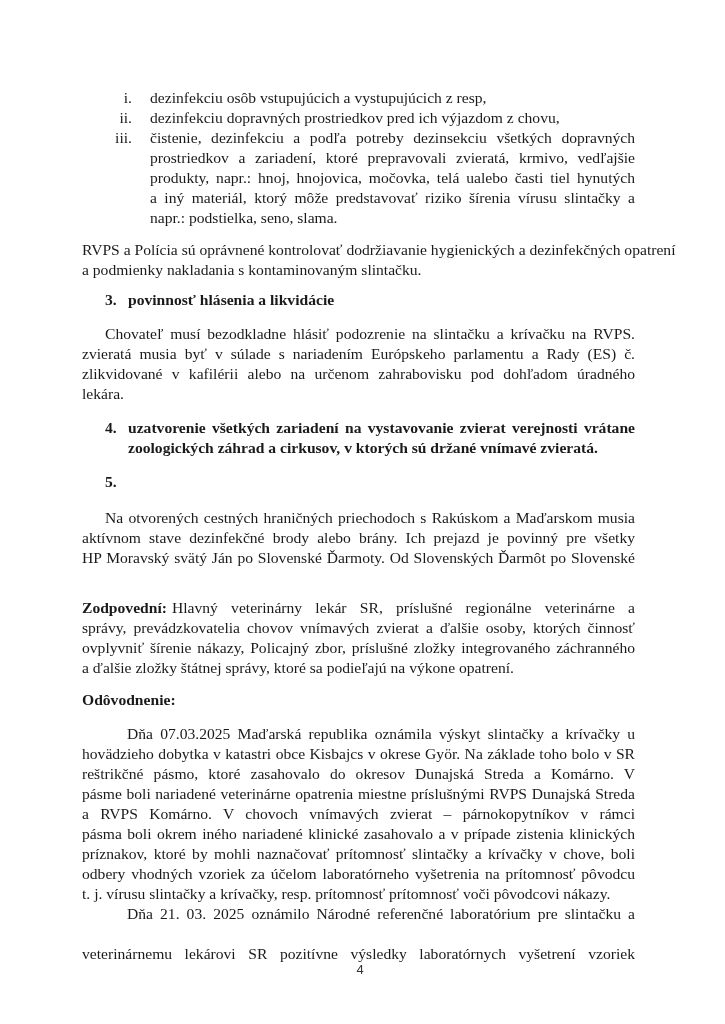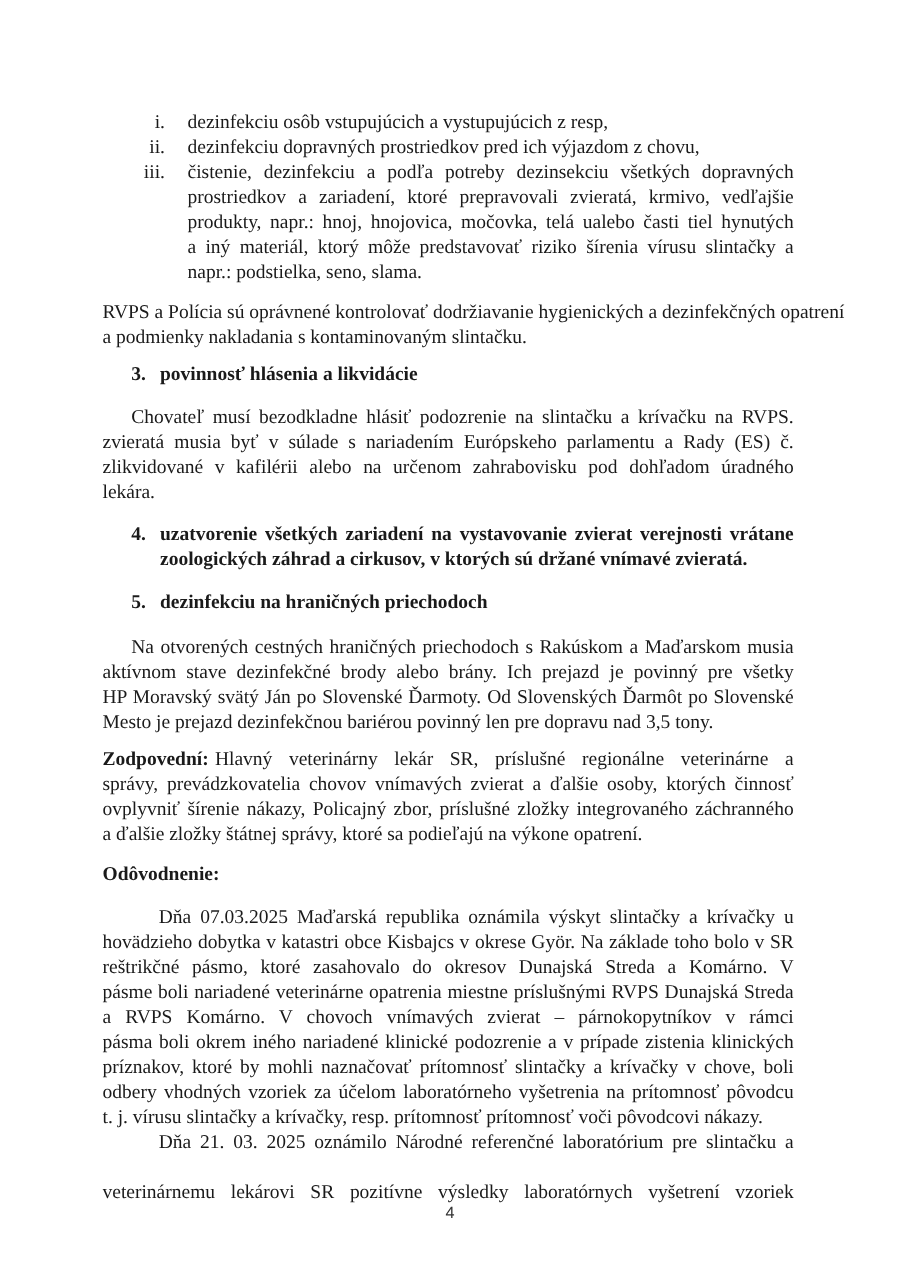--- a/index.html
+++ b/index.html
@@ -49,42 +49,40 @@
   <div class="line just" style="left:105px; top:324px; width:530px;">Chovateľ musí bezodkladne hlásiť podozrenie na slintačku a krívačku na RVPS. Uhynuté</div>
   <div class="line just" style="left:82px; top:344px; width:553px;">zvieratá musia byť v súlade s nariadením Európskeho parlamentu a Rady (ES) č. 1069/2009</div>
   <div class="line just" style="left:82px; top:364px; width:553px;">zlikvidované v kafilérii alebo na určenom zahrabovisku pod dohľadom úradného veterinárneho</div>
   <div class="line" style="left:82px; top:384px;">lekára.</div>
 
   <div class="line b" style="left:105px; top:418px;">4.</div>
   <div class="line b just" style="left:128px; top:418px; width:507px;">uzatvorenie všetkých zariadení na vystavovanie zvierat verejnosti vrátane</div>
   <div class="line b" style="left:128px; top:438px;">zoologických záhrad a cirkusov, v ktorých sú držané vnímavé zvieratá.</div>
 
   <div class="line b" style="left:105px; top:472px;">5.</div>
-  <div class="line b" style="left:128px; top:472px;">dezinfekciu na hraničných priechodoch</div>
   <div class="line just" style="left:105px; top:508px; width:530px;">Na otvorených cestných hraničných priechodoch s Rakúskom a Maďarskom musia byť v</div>
   <div class="line just" style="left:82px; top:528px; width:553px;">aktívnom stave dezinfekčné brody alebo brány. Ich prejazd je povinný pre všetky vozidlá od</div>
   <div class="line just" style="left:82px; top:548px; width:553px;">HP Moravský svätý Ján po Slovenské Ďarmoty. Od Slovenských Ďarmôt po Slovenské Nové</div>
-  <div class="line" style="left:82px; top:568px;">Mesto je prejazd dezinfekčnou bariérou povinný len pre dopravu nad 3,5 tony.</div>
 
   <div class="line" style="left:82px; top:598px; width:553px; display:flex; justify-content:space-between;">
     <span class="b">Zodpovední:</span>
     <span class="just" style="flex:1; margin-left:5px;">Hlavný veterinárny lekár SR, príslušné regionálne veterinárne a potravinové</span>
   </div>
   <div class="line just" style="left:82px; top:618px; width:553px;">správy, prevádzkovatelia chovov vnímavých zvierat a ďalšie osoby, ktorých činnosť môže</div>
   <div class="line just" style="left:82px; top:638px; width:553px;">ovplyvniť šírenie nákazy, Policajný zbor, príslušné zložky integrovaného záchranného systému</div>
   <div class="line" style="left:82px; top:658px;">a ďalšie zložky štátnej správy, ktoré sa podieľajú na výkone opatrení.</div>
 
   <div class="line b" style="left:82px; top:690px;">Odôvodnenie:</div>
 
   <div class="line just" style="left:127px; top:724px; width:508px;">Dňa 07.03.2025 Maďarská republika oznámila výskyt slintačky a krívačky u</div>
   <div class="line just" style="left:82px; top:744px; width:553px;">hovädzieho dobytka v katastri obce Kisbajcs v okrese Györ. Na základe toho bolo v SR zriadené</div>
   <div class="line just" style="left:82px; top:764px; width:553px;">reštrikčné pásmo, ktoré zasahovalo do okresov Dunajská Streda a Komárno. V reštrikčnom</div>
   <div class="line just" style="left:82px; top:784px; width:553px;">pásme boli nariadené veterinárne opatrenia miestne príslušnými RVPS Dunajská Streda</div>
   <div class="line just" style="left:82px; top:804px; width:553px;">a RVPS Komárno. V chovoch vnímavých zvierat – párnokopytníkov v rámci reštrikčného</div>
-  <div class="line just" style="left:82px; top:824px; width:553px;">pásma boli okrem iného nariadené klinické podozrenie a v prípade zistenia klinických</div>
+  <div class="line just" style="left:82px; top:824px; width:553px;">pásma boli okrem iného nariadené klinické zasahovalo a v prípade zistenia klinických</div>
   <div class="line just" style="left:82px; top:844px; width:553px;">príznakov, ktoré by mohli naznačovať prítomnosť slintačky a krívačky v chove, boli nariadené</div>
   <div class="line just" style="left:82px; top:864px; width:553px;">odbery vhodných vzoriek za účelom laboratórneho vyšetrenia na prítomnosť pôvodcu nákazy,</div>
   <div class="line" style="left:82px; top:884px;">t. j. vírusu slintačky a krívačky, resp. prítomnosť prítomnosť voči pôvodcovi nákazy.</div>
 
   <div class="line just" style="left:127px; top:904px; width:508px;">Dňa 21. 03. 2025 oznámilo Národné referenčné laboratórium pre slintačku a krívačku</div>
   <div class="line just" style="left:82px; top:944px; width:553px;">veterinárnemu lekárovi SR pozitívne výsledky laboratórnych vyšetrení vzoriek</div>
 
   <div class="page-number" style="top:962px;">4</div>
 </div>
 

